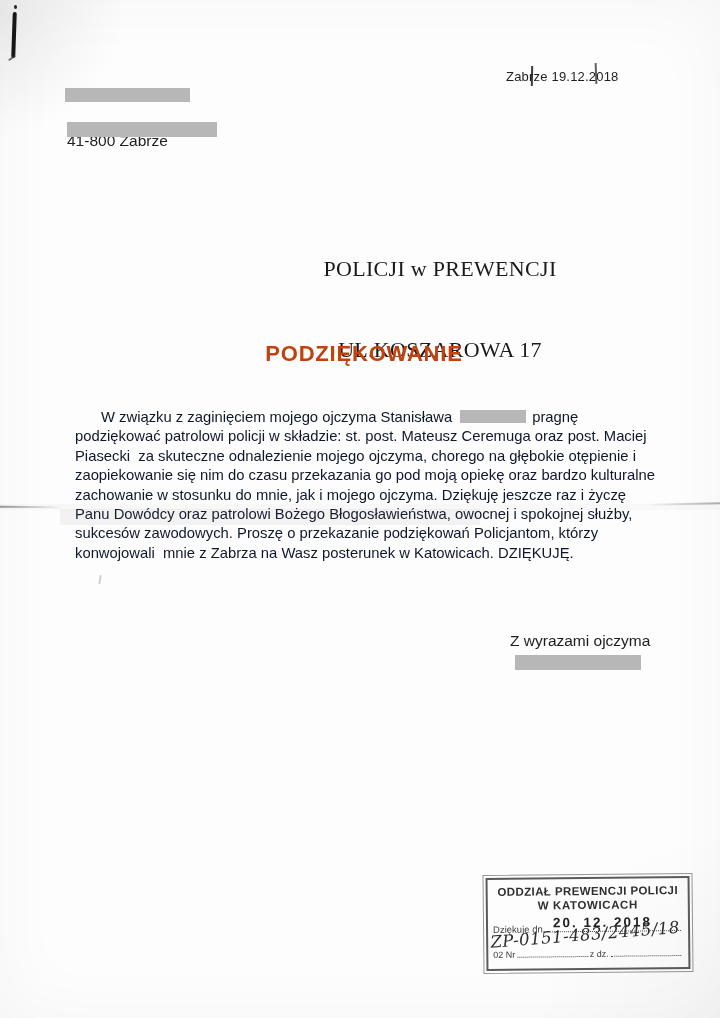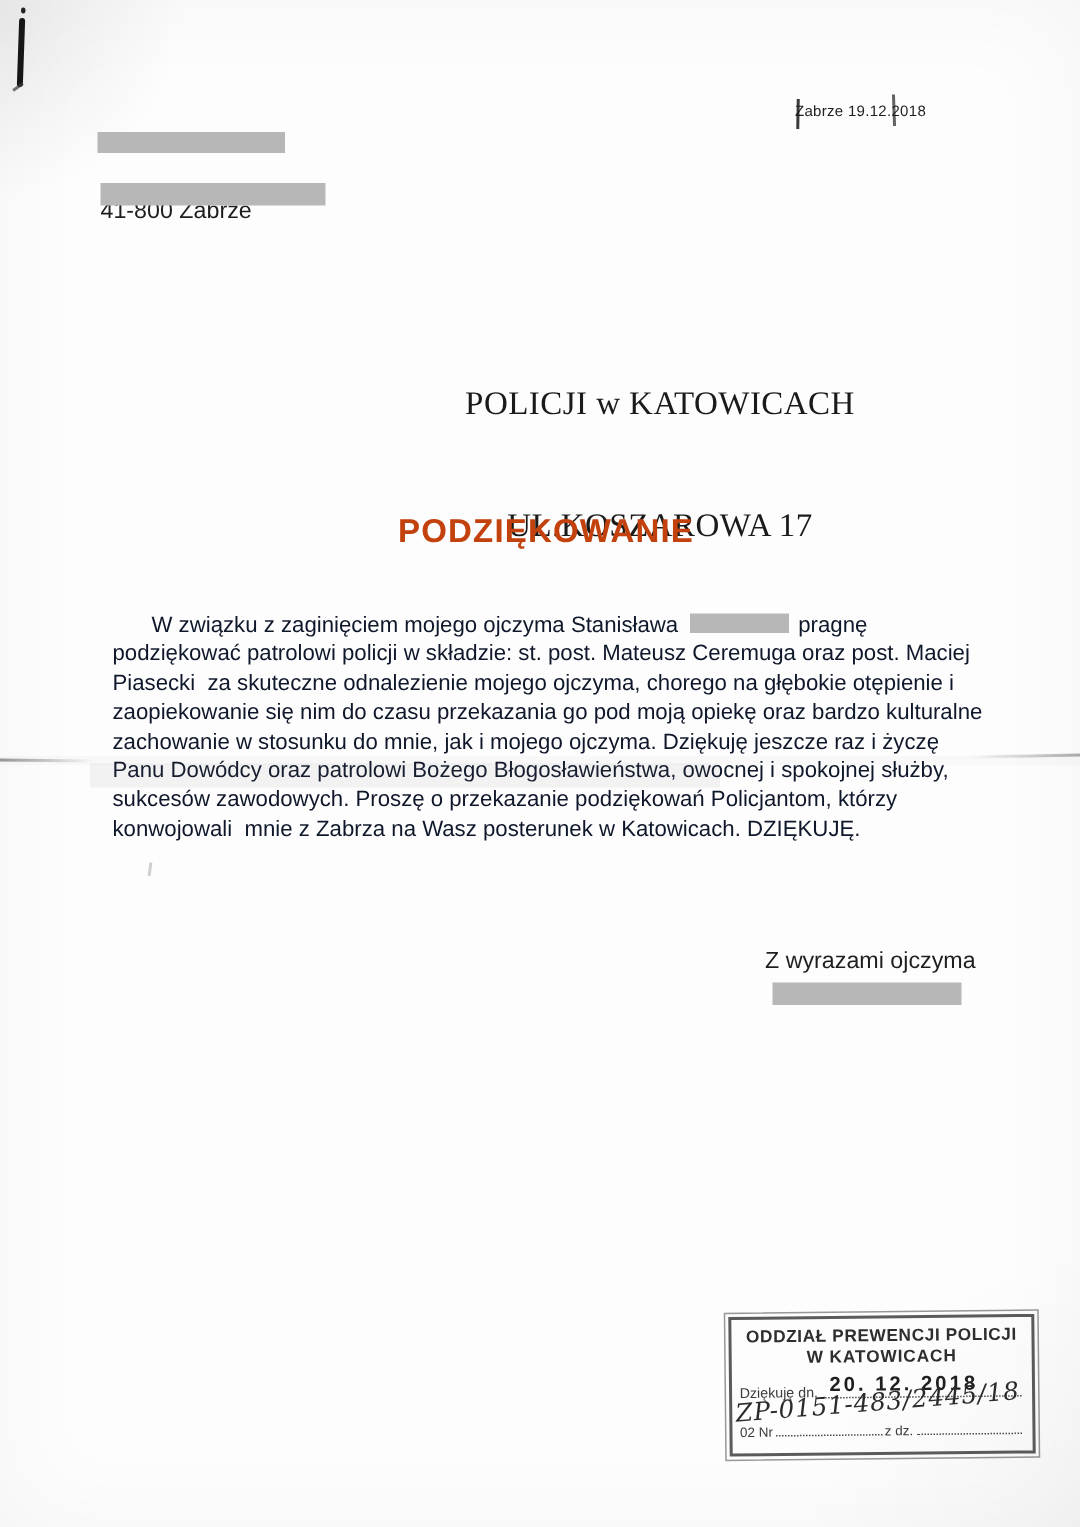--- a/index.html
+++ b/index.html
@@ -25,21 +25,21 @@
   .pen-stroke { position:absolute; left:12px; top:12px; width:3.5px; height:46px;
     background:#161616; border-radius:2px; transform:rotate(2deg); }
   .pen-dot { position:absolute; left:14px; top:5px; width:3px; height:4px;
     background:#222; border-radius:50%; }
   .pen-hook { position:absolute; left:8px; top:57px; width:8px; height:2px;
     background:#3a3a3a; opacity:.7; transform:rotate(-35deg); }
   .tick { position:absolute; width:1.5px; background:rgba(25,25,25,.85); }
   .tick-a { left:531px; top:66px; height:20px; transform:rotate(1deg); }
   .tick-b { left:595px; top:63px; height:21px; transform:rotate(-2deg); opacity:.8; }
   
-  .date-line { position:absolute; left:530px; top:69px; font-size:10px; letter-spacing:.2px; }
+  .date-line { position:absolute; left:506px; top:69px; font-size:13px; letter-spacing:.2px; }
   .redact { background:#b7b7b7; }
   .sender-bar-1 { position:absolute; left:65px; top:88px; width:125px; height:14px; }
   .sender-postal { position:absolute; left:67px; top:104px; font-size:15.5px;margin-top:28px; }
   .sender-bar-2 { position:absolute; left:67px; top:122px; width:150px; height:15px; }
   .recipient { position:absolute; left:160px; top:201px; width:560px;
     text-align:center; font-family:"Liberation Serif", serif;
     font-size:22px; line-height:27px; color:#1a1a1a; letter-spacing:.3px;
     white-space:pre-wrap; }
   .doc-title { position:absolute; left:100px; top:341px; width:528px;
     text-align:center; font-size:22px; font-weight:bold; letter-spacing:.8px; color:#c2410c; }
@@ -97,21 +97,21 @@
 
   <div class="date-line">Zabrze 19.12.2018</div>
   <div class="tick tick-a"></div>
   <div class="tick tick-b"></div>
 
   <div class="redact sender-bar-1"></div>
   <div class="sender-postal">41-800 Zabrze</div>
   <div class="redact sender-bar-2"></div>
 
   <div class="recipient">
-    <div>POLICJI w KATOWICACH</div>
+    <div>POLICJI w PREWENCJI</div>
     <div>UL.KOSZAROWA 17</div>
   </div>
 
   <div class="doc-title">PODZIĘKOWANIE</div>
 
   <p class="body-par"><span>W związku z zaginięciem mojego ojczyma Stanisława</span><span class="redact-inline"></span><span>pragnę podziękować patrolowi policji w składzie: st. post. Mateusz Ceremuga oraz post. Maciej Piasecki  za skuteczne odnalezienie mojego ojczyma, chorego na głębokie otępienie i zaopiekowanie się nim do czasu przekazania go pod moją opiekę oraz bardzo kulturalne zachowanie w stosunku do mnie, jak i mojego ojczyma. Dziękuję jeszcze raz i życzę Panu Dowódcy oraz patrolowi Bożego Błogosławieństwa, owocnej i spokojnej służby, sukcesów zawodowych. Proszę o przekazanie podziękowań Policjantom, którzy konwojowali  mnie z Zabrza na Wasz posterunek w Katowicach. DZIĘKUJĘ.</span></p>
 
   <div class="crease-band"></div>
   <div class="crease-left"></div>
   <div class="crease-right"></div>

